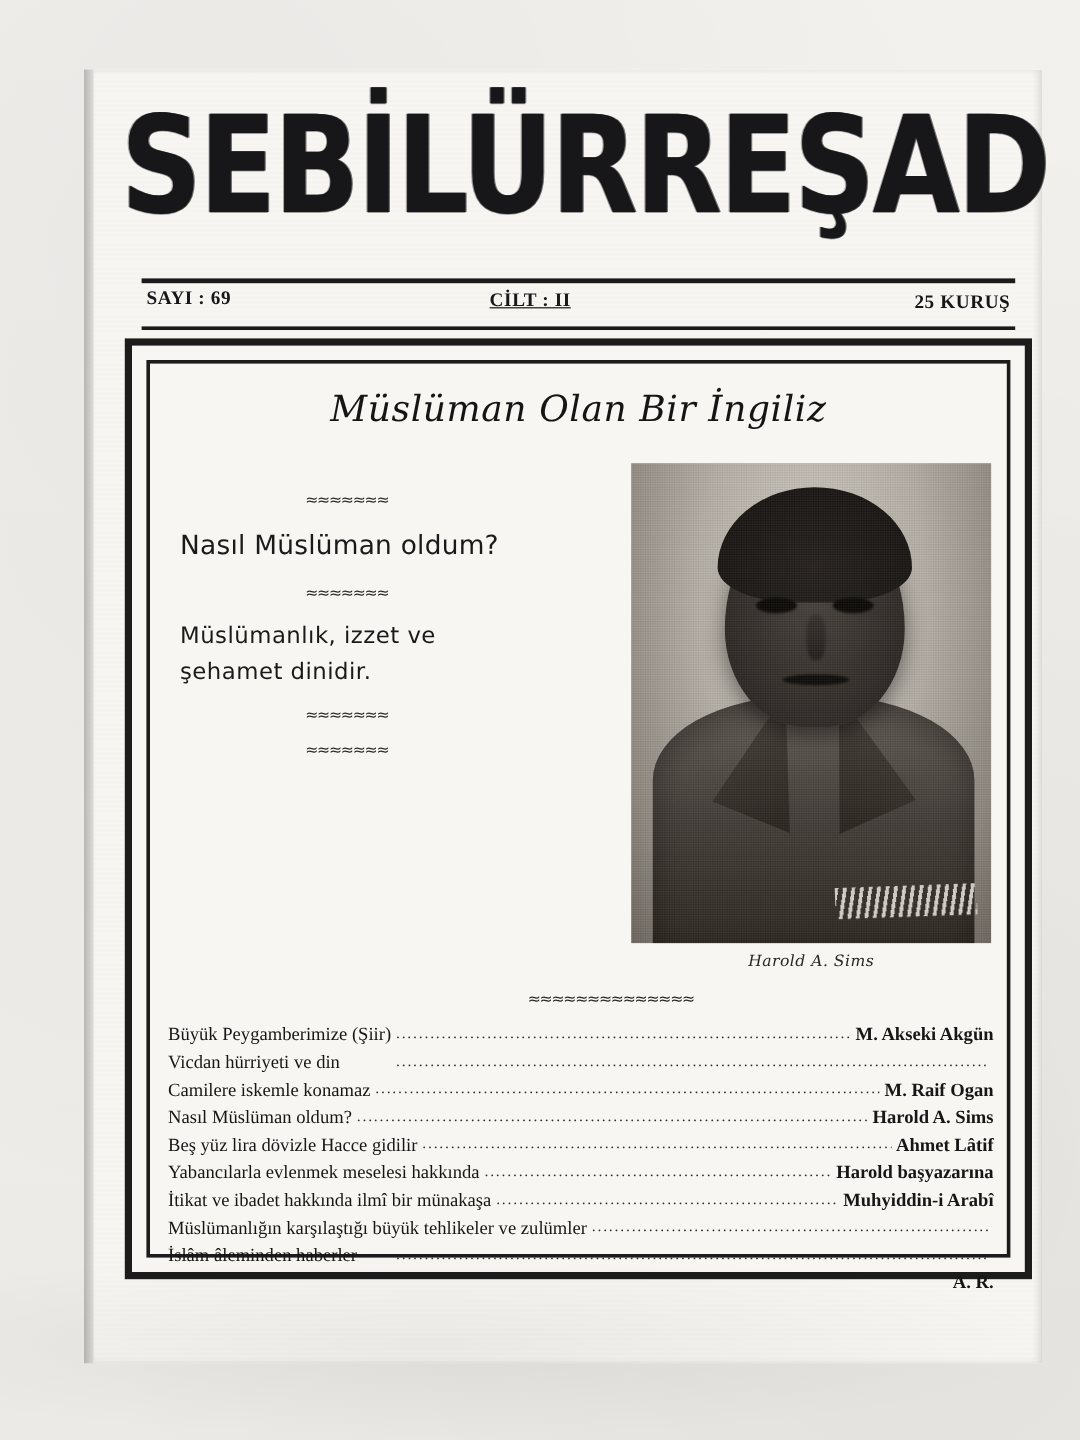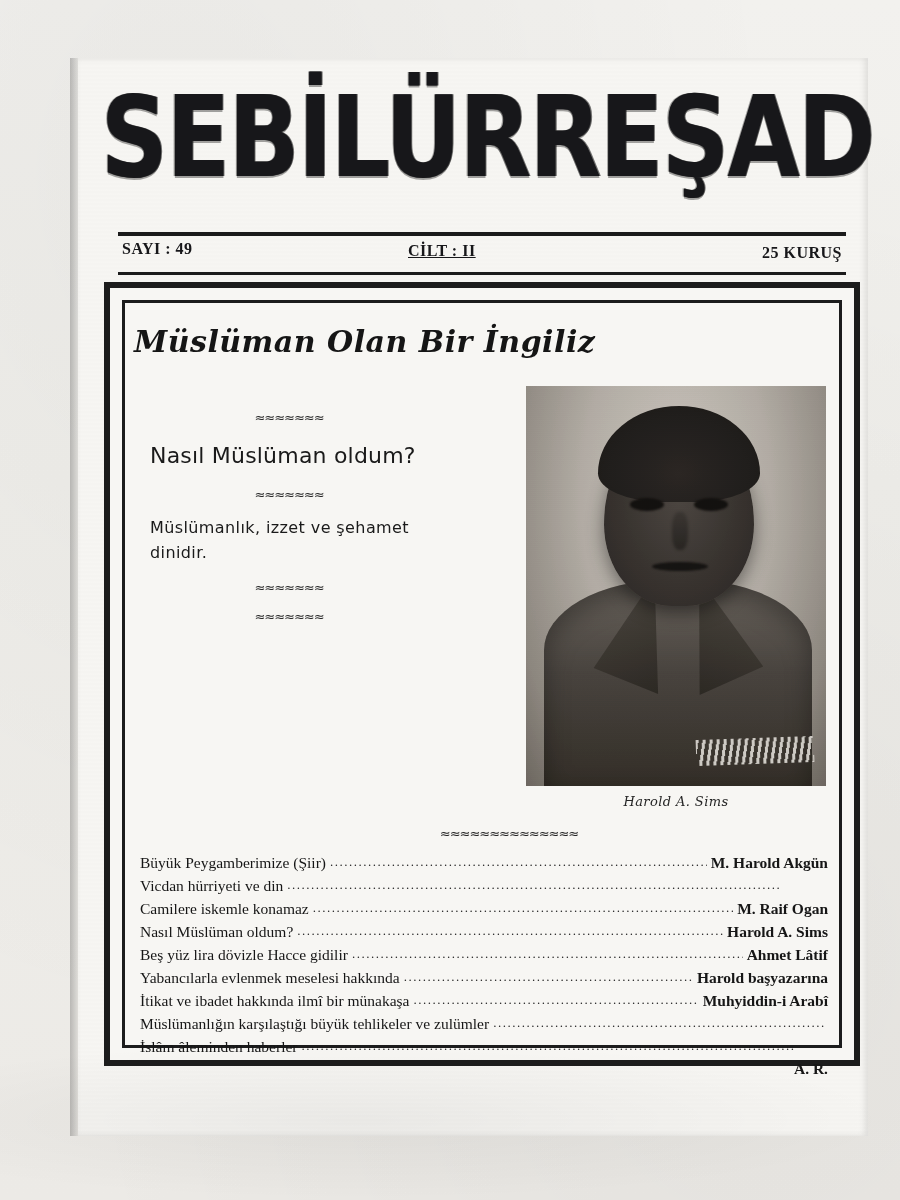--- a/index.html
+++ b/index.html
@@ -111,39 +111,40 @@
     border: 3px solid #1c1c1c;
   }
   .content {
     position: absolute;
     left: 24px; top: 22px; right: 24px; bottom: 20px;
   }
 
   .article-title {
     font-family: "DejaVu Serif", serif;
     font-style: italic;
-    font-weight: 700;
+    font-weight: 400;
     font-size: 30px;
     color: #151515;
+    text-align: center;
     letter-spacing: 0.5px;
     margin-top: 14px;
   }
 
   
   .teasers {
     position: absolute;
     left: 10px;
     top: 86px;
     width: 290px;
     text-align: center;
     font-family: "DejaVu Sans", sans-serif;
     color: #1a1a1a;
   }
   .teaser {
-    font-size: 16px;
+    font-size: 19px;
     line-height: 1.55;
     letter-spacing: 0.4px;
     text-align: left;
     padding-left: 6px;
   }
   .teaser.big { font-size: 22px; letter-spacing: 0.2px; }
   .orn {
     font-family: "DejaVu Sans", sans-serif;
     font-size: 13px;
     color: #2a2a2a;
@@ -264,20 +265,21 @@
     letter-spacing: -1px;
     color: #262626;
   }
 
   
   .toc {
     position: absolute;
     left: 6px;
     right: 2px;
     top: 542px;
+    text-align: right;
   }
   .toc-row {
     display: flex;
     align-items: baseline;
     font-family: "Liberation Serif", serif;
     font-size: 15.5px;
     line-height: 1.48;
     color: #161616;
     white-space: nowrap;
   }
@@ -313,21 +315,21 @@
 <div class="scan"></div>
 <div class="left-edge"></div>
 <div class="paper"></div>
 
 <div class="masthead">
   <div class="masthead-title">SEBİLÜRREŞAD</div>
 </div>
 
 <div class="rule rule-top"></div>
 <div class="issue-line">
-  <span class="sayi">SAYI : 49</span>
+  <span class="sayi">SAYI : 69</span>
   <span class="cilt">CİLT : II</span>
   <span class="kurus">25 KURUŞ</span>
 </div>
 <div class="rule rule-bot"></div>
 
 <div class="frame-outer">
   <div class="frame-inner"></div>
   <div class="content">
 
     <div class="article-title">Müslüman Olan Bir İngiliz</div>
@@ -359,21 +361,21 @@
       <div class="portrait-caption">Harold A. Sims</div>
     </div>
 
     <div class="orn-wide">≈≈≈≈≈≈≈≈≈≈≈≈≈≈</div>
 
     <div class="toc">
 
       <div class="toc-row">
         <span class="t">Büyük Peygamberimize (Şiir)</span>
         <span class="dots">........................................................................................................</span>
-        <span class="a">M. Harold Akgün</span>
+        <span class="a">M. Akseki Akgün</span>
       </div>
 
       <div class="toc-row">
         <span class="t">Vicdan hürriyeti ve din</span>
         <span class="dots">........................................................................................................</span>
       </div>
 
       <div class="toc-row">
         <span class="t">Camilere iskemle konamaz</span>
         <span class="dots">........................................................................................................</span>

